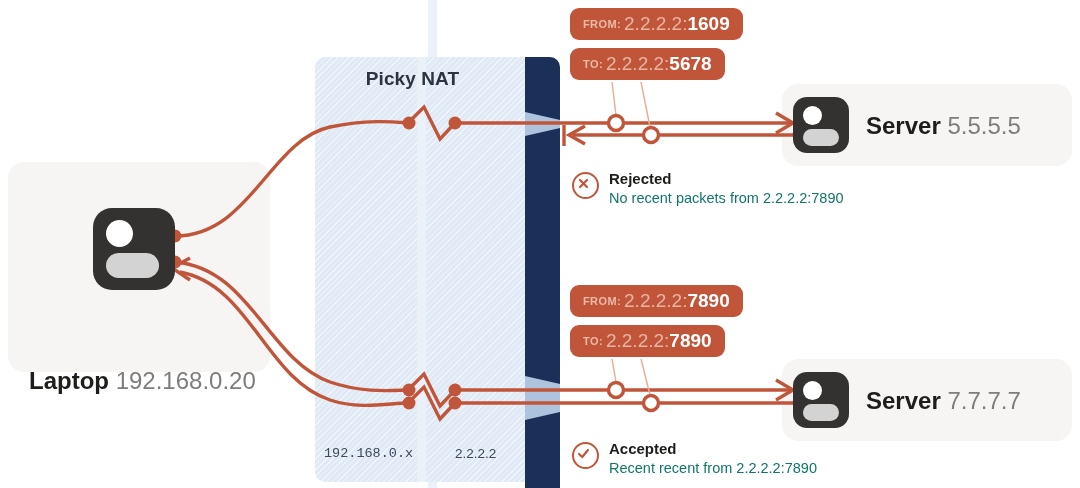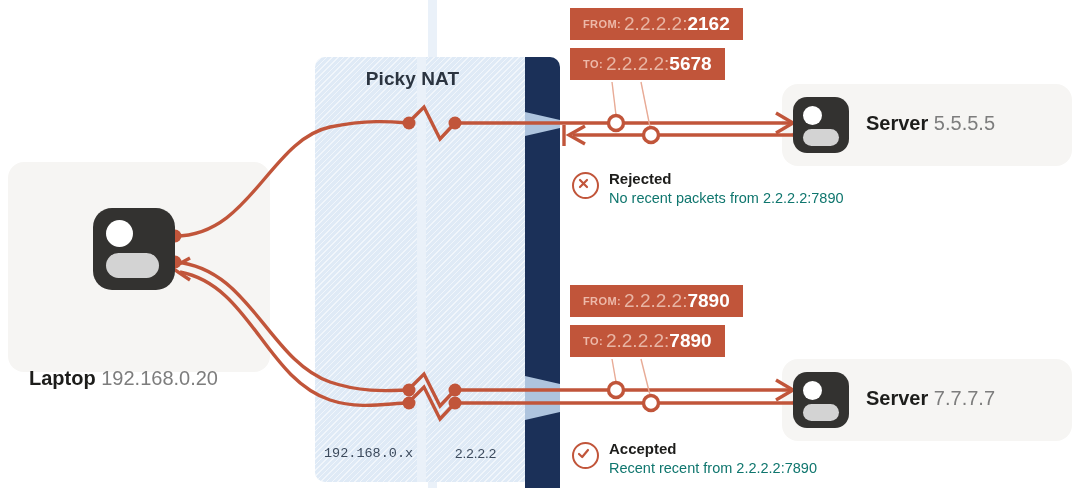--- a/index.html
+++ b/index.html
@@ -42,29 +42,29 @@
   .g-laptop{left:93px;top:208px;width:82px;height:82px;border-radius:19px;}
   .g-laptop .head{left:13px;top:12px;width:27px;height:27px;}
   .g-laptop .body{left:13px;top:45px;width:53px;height:25px;}
 
   .g-srv{width:56px;height:56px;border-radius:14px;}
   .g-srv .head{left:10px;top:9px;width:19px;height:19px;}
   .g-srv .body{left:10px;top:32px;width:36px;height:17px;}
   .g-srv1{left:793px;top:97px;}
   .g-srv2{left:793px;top:372px;}
 
-  .node-label{position:absolute;font-size:20px;color:#1d1d1b;white-space:nowrap;}
+  .node-label{position:absolute;font-size:24px;color:#1d1d1b;white-space:nowrap;}
   .node-label b{font-weight:bold;}
   .node-label span{color:#7d7d7d;font-weight:normal;}
   .lbl-laptop{left:29px;top:336px;margin-top:31px;}
   .lbl-srv1{left:866px;top:112px;}
   .lbl-srv2{left:866px;top:387px;}
 
   
-  .pill{position:absolute;background:#c1553a;border-radius:0;height:32px;
+  .pill{position:absolute;background:#c1553a;border-radius:9px;height:32px;
         display:flex;align-items:center;padding:0 13px;white-space:nowrap;}
   .pill .k{font-size:11px;font-weight:bold;color:#edb9a9;letter-spacing:.4px;
            margin-right:3px;font-family:"Liberation Sans",sans-serif;}
   .pill .ip{font-size:19px;color:#e8b5a4;}
   .pill .port{font-size:19px;color:#ffffff;font-weight:bold;}
   .pill-1{left:570px;top:8px;}
   .pill-2{left:570px;top:48px;}
   .pill-3{left:570px;top:285px;}
   .pill-4{left:570px;top:325px;}
 
@@ -184,21 +184,21 @@
     <span>5.5.5.5</span>
   </div>
   <div class="node-label lbl-srv2">
     <b>Server</b>
     <span>7.7.7.7</span>
   </div>
 
   <div class="pill pill-1">
     <span class="k">FROM:</span>
     <span class="ip">2.2.2.2:</span>
-    <span class="port">2162</span>
+    <span class="port">1609</span>
   </div>
   <div class="pill pill-2">
     <span class="k">TO:</span>
     <span class="ip">2.2.2.2:</span>
     <span class="port">5678</span>
   </div>
   <div class="pill pill-3">
     <span class="k">FROM:</span>
     <span class="ip">2.2.2.2:</span>
     <span class="port">7890</span>

